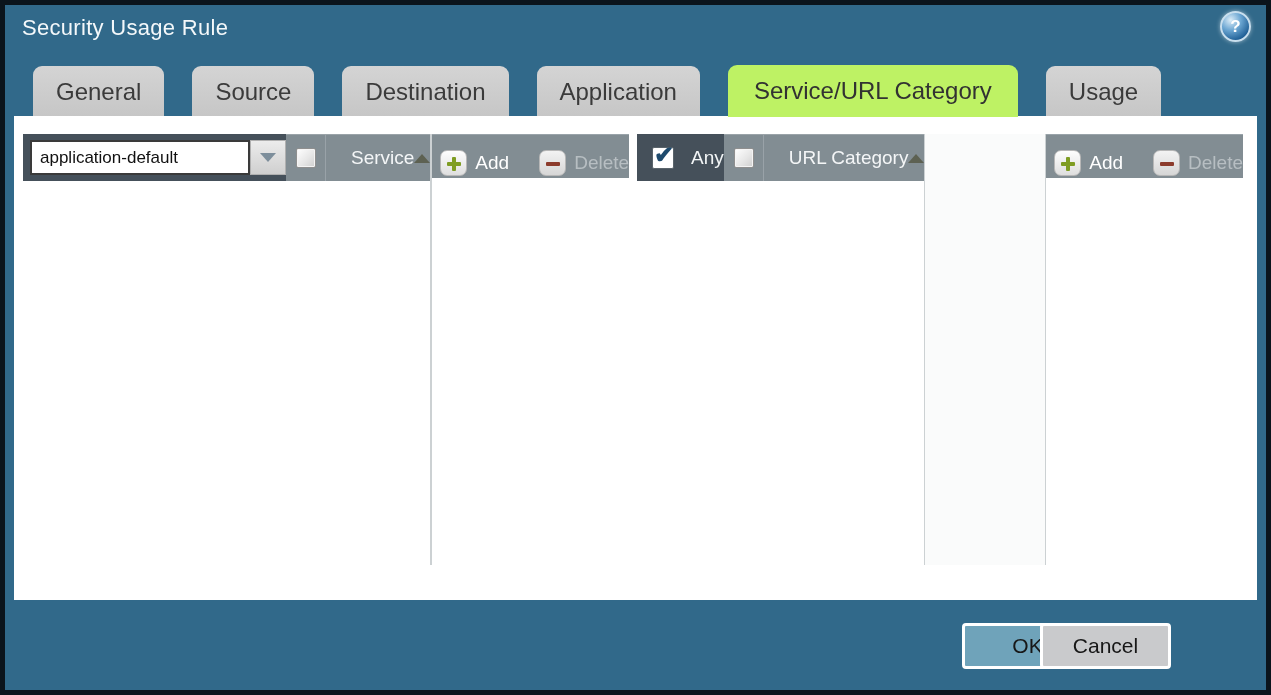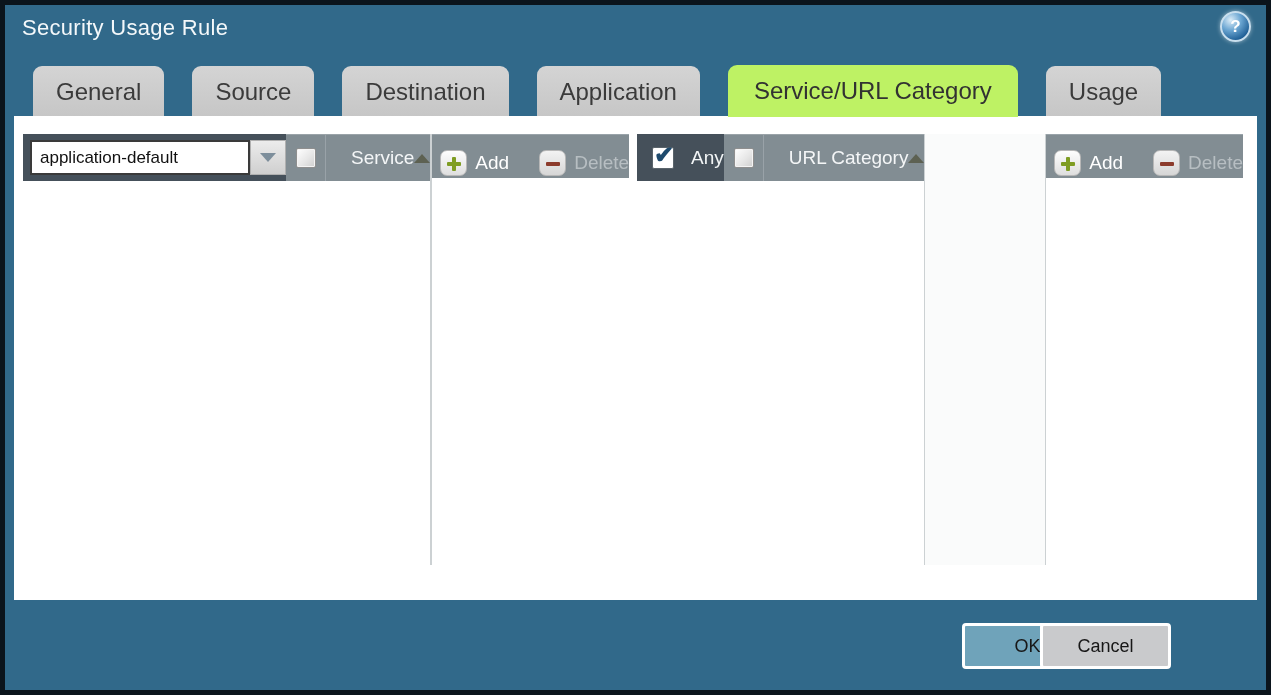--- a/index.html
+++ b/index.html
@@ -60,21 +60,21 @@
   .icon-plus::before { content:""; position:absolute; left:6px; top:11px; width:14px; height:4px; background:#7f9d23; border-radius:1px; }
   .icon-plus::after  { content:""; position:absolute; left:11px; top:6px; width:4px; height:14px; background:#7f9d23; border-radius:1px; }
   .icon-minus::before{ content:""; position:absolute; left:6px; top:11px; width:14px; height:4px; background:#8c3b2c; border-radius:1px; }
   .add-label { color:#ffffff; font-size:19px; margin-right:20px; cursor:pointer; }
   .del-label { color:#b7bec2; font-size:19px; }
   .del-group .icon-btn { background:linear-gradient(#f3f3f3,#d6d6d6); }
   .btn-group { display:flex; align-items:center; gap:8px;margin-top:12px; }
 
   
   .action-btn { position:absolute; top:623px; height:46px; border:3px solid #ffffff; border-radius:4px;
-                font-size:18px; color:#171717; font-family:"Liberation Sans", sans-serif; cursor:pointer; }
+                font-size:21px; color:#171717; font-family:"Liberation Sans", sans-serif; cursor:pointer; }
   .btn-ok { left:962px; width:131px; background:#6fa3ba; }
   .btn-cancel { left:1040px; width:131px; background:#c9cacc; }
 </style>
 </head>
 <body>
 
 <div class="screen">
   <div class="dialog-bg"></div>
 
   <div class="title">Security Usage Rule</div>

